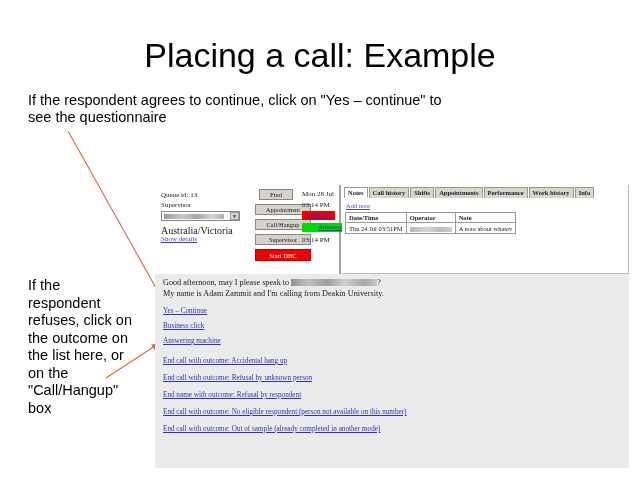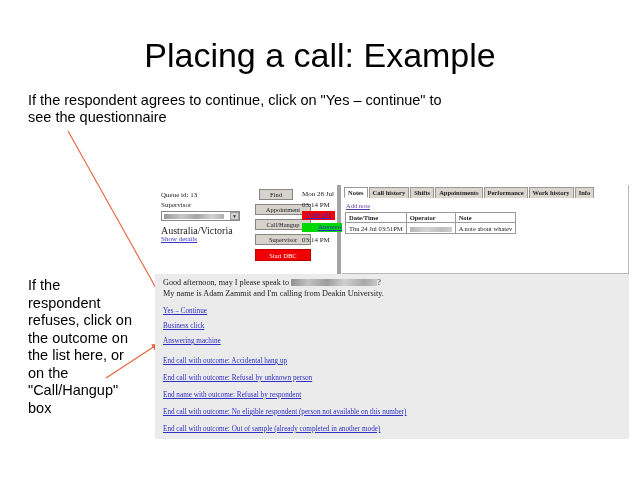--- a/index.html
+++ b/index.html
@@ -80,21 +80,21 @@
     height: 89px;
   }
 
   #call-panel {
     position: absolute;
     left: 0;
     top: 0;
     width: 186px;
     height: 89px;
     background: #ffffff;
-    border-right: 4px solid #a3a3a3;
+    border-right: 2px solid #a3a3a3;
     box-sizing: border-box;
   }
   #queue-id {
     position: absolute;
     left: 6px;
     top: 6px;
     font-size: 7px;
     color: #1b1b1b;
     font-family: "Liberation Serif", serif;
     white-space: nowrap;
@@ -319,21 +319,21 @@
     filter: blur(0.6px);
     vertical-align: middle;
   }
 
   
   #script-area {
     position: absolute;
     left: 0;
     top: 89px;
     width: 474px;
-    height: 165px;
+    height: 194px;
     background: #ebebeb;
   }
   .script-line {
     position: absolute;
     font-family: "Liberation Serif", serif;
     font-size: 8.2px;
     color: #1b1b1b;
     white-space: nowrap;
   }
   #script-line-1 { left: 8px; top: 4px; }

